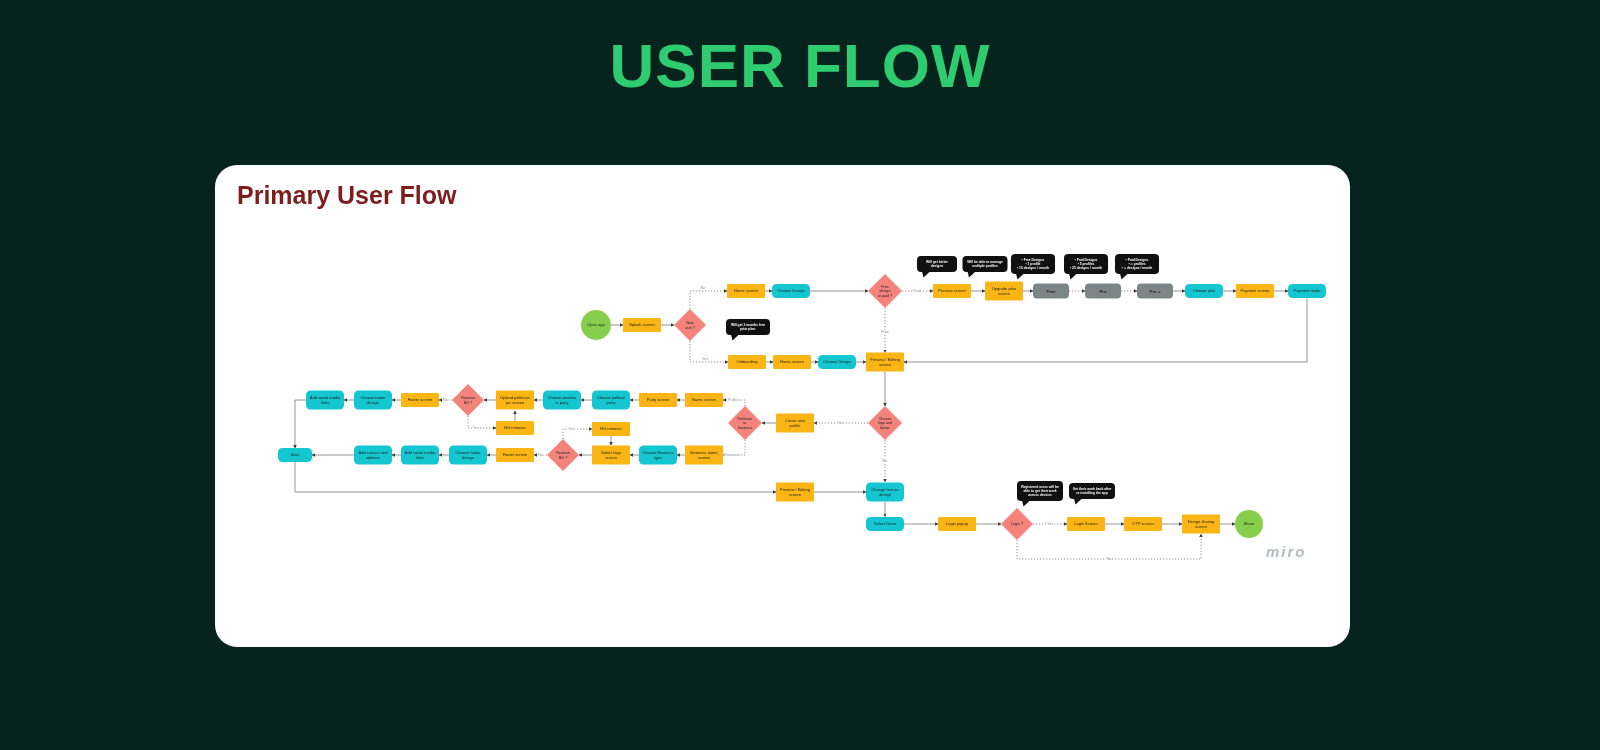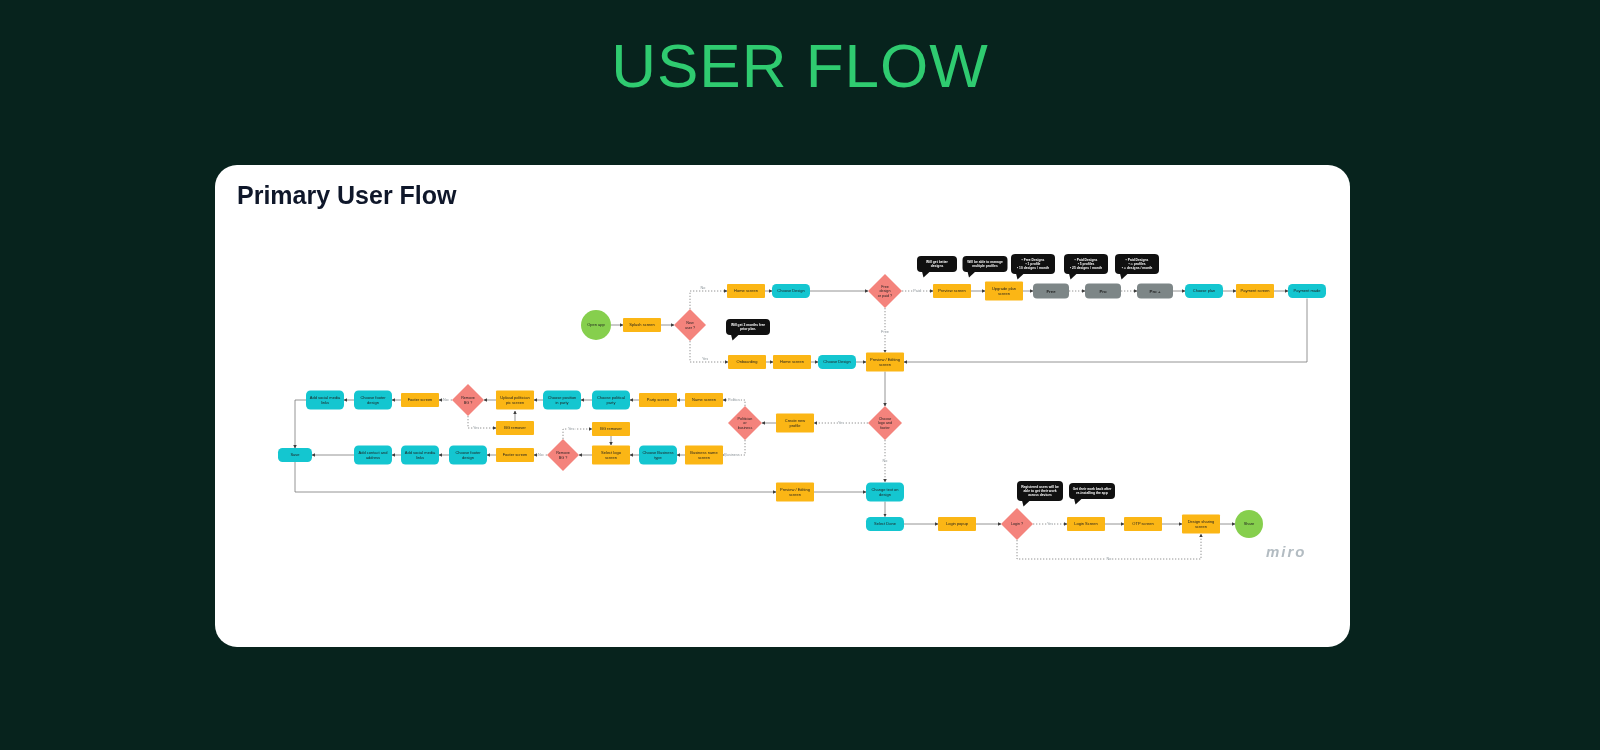--- a/index.html
+++ b/index.html
@@ -5,32 +5,32 @@
   html,body{margin:0;padding:0;}
   body{
     width:1600px;height:750px;overflow:hidden;
     background:#07231d;
     font-family:"Liberation Sans", sans-serif;
     position:relative;
   }
   .page-title{
     margin:0;padding-top:30px;
     text-align:center;
-    font-size:62px;font-weight:normal;letter-spacing:1px;
+    font-size:62px;font-weight:bold;letter-spacing:1px;
     color:#2fcb70;
   }
   .board-card{
     position:absolute;left:215px;top:165px;
     width:1135px;height:482px;
     background:#ffffff;border-radius:22px;
     overflow:hidden;
   }
   .card-heading{
     position:absolute;left:22px;top:16px;margin:0;
-    font-size:25px;font-weight:bold;color:#0f172a;
+    font-size:25px;font-weight:bold;color:#7f1d1d;
   }
   .flow-svg{position:absolute;left:0;top:0;}
   .watermark{
     position:absolute;left:1051px;top:378px;
     font-size:15px;font-weight:bold;color:#b3bcc2;letter-spacing:2px;font-style:italic;
   }
 </style>
 </head>
 <body style="background: rgb(7, 35, 29);">
 

